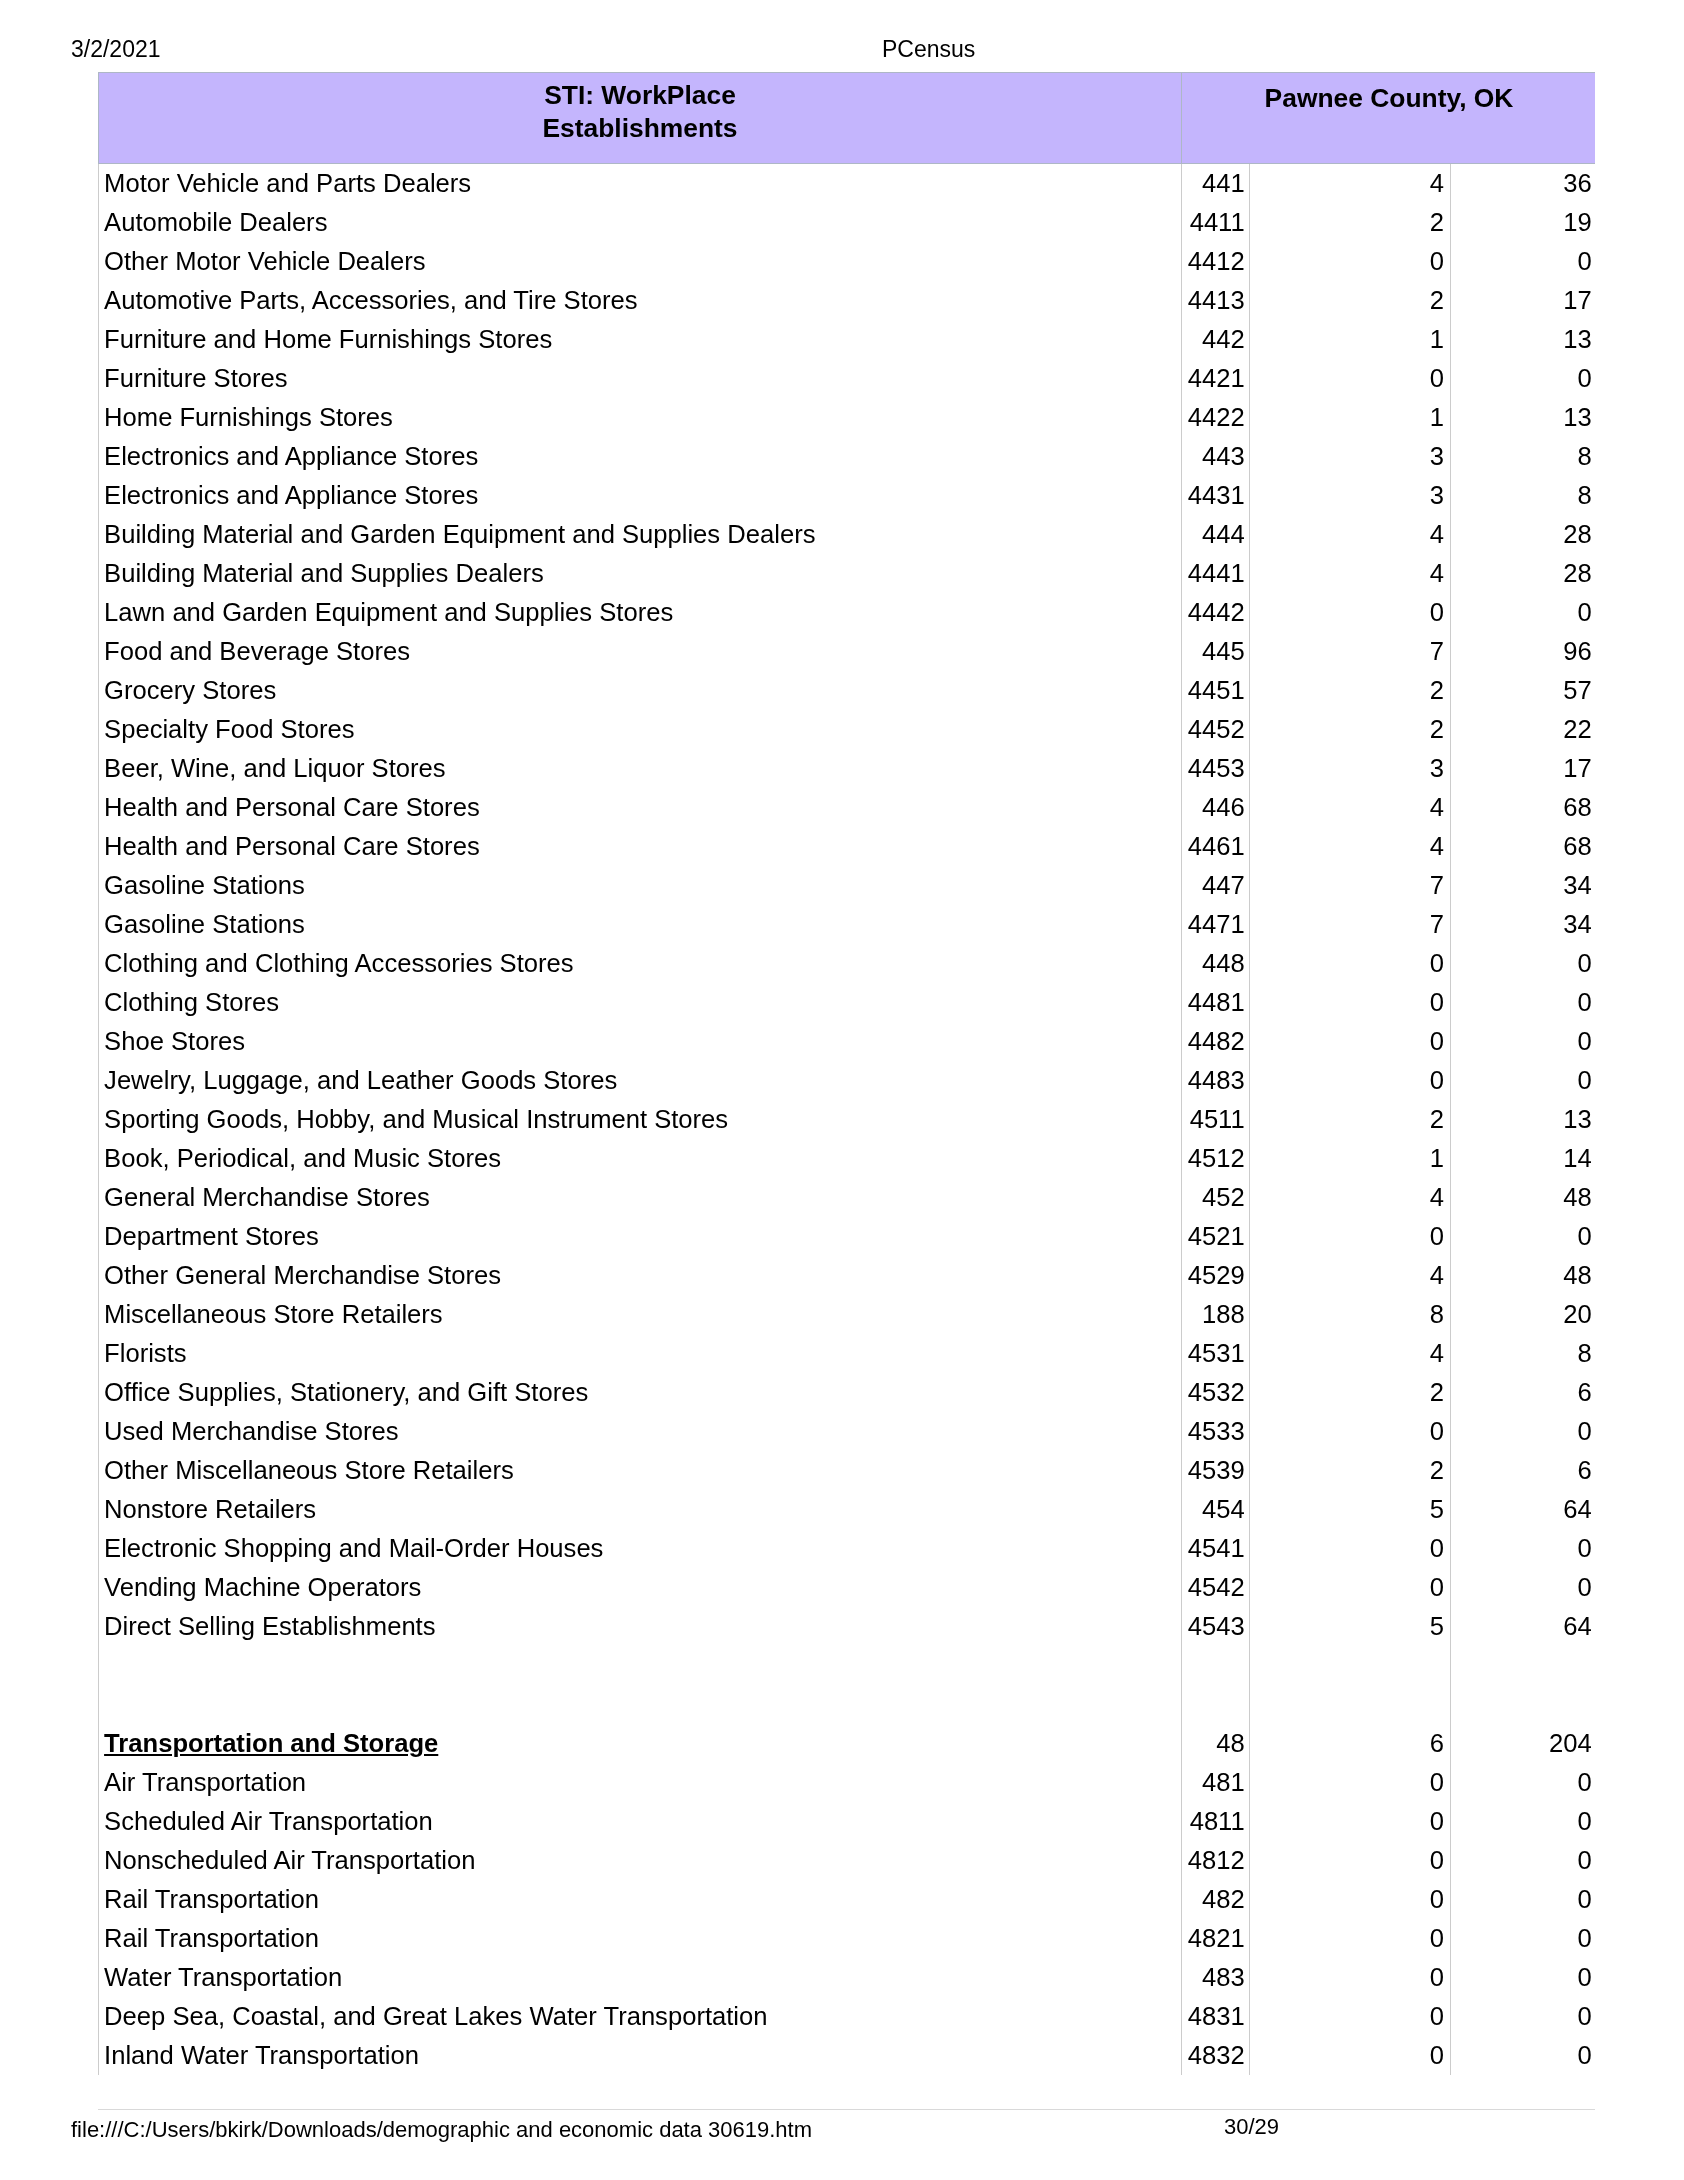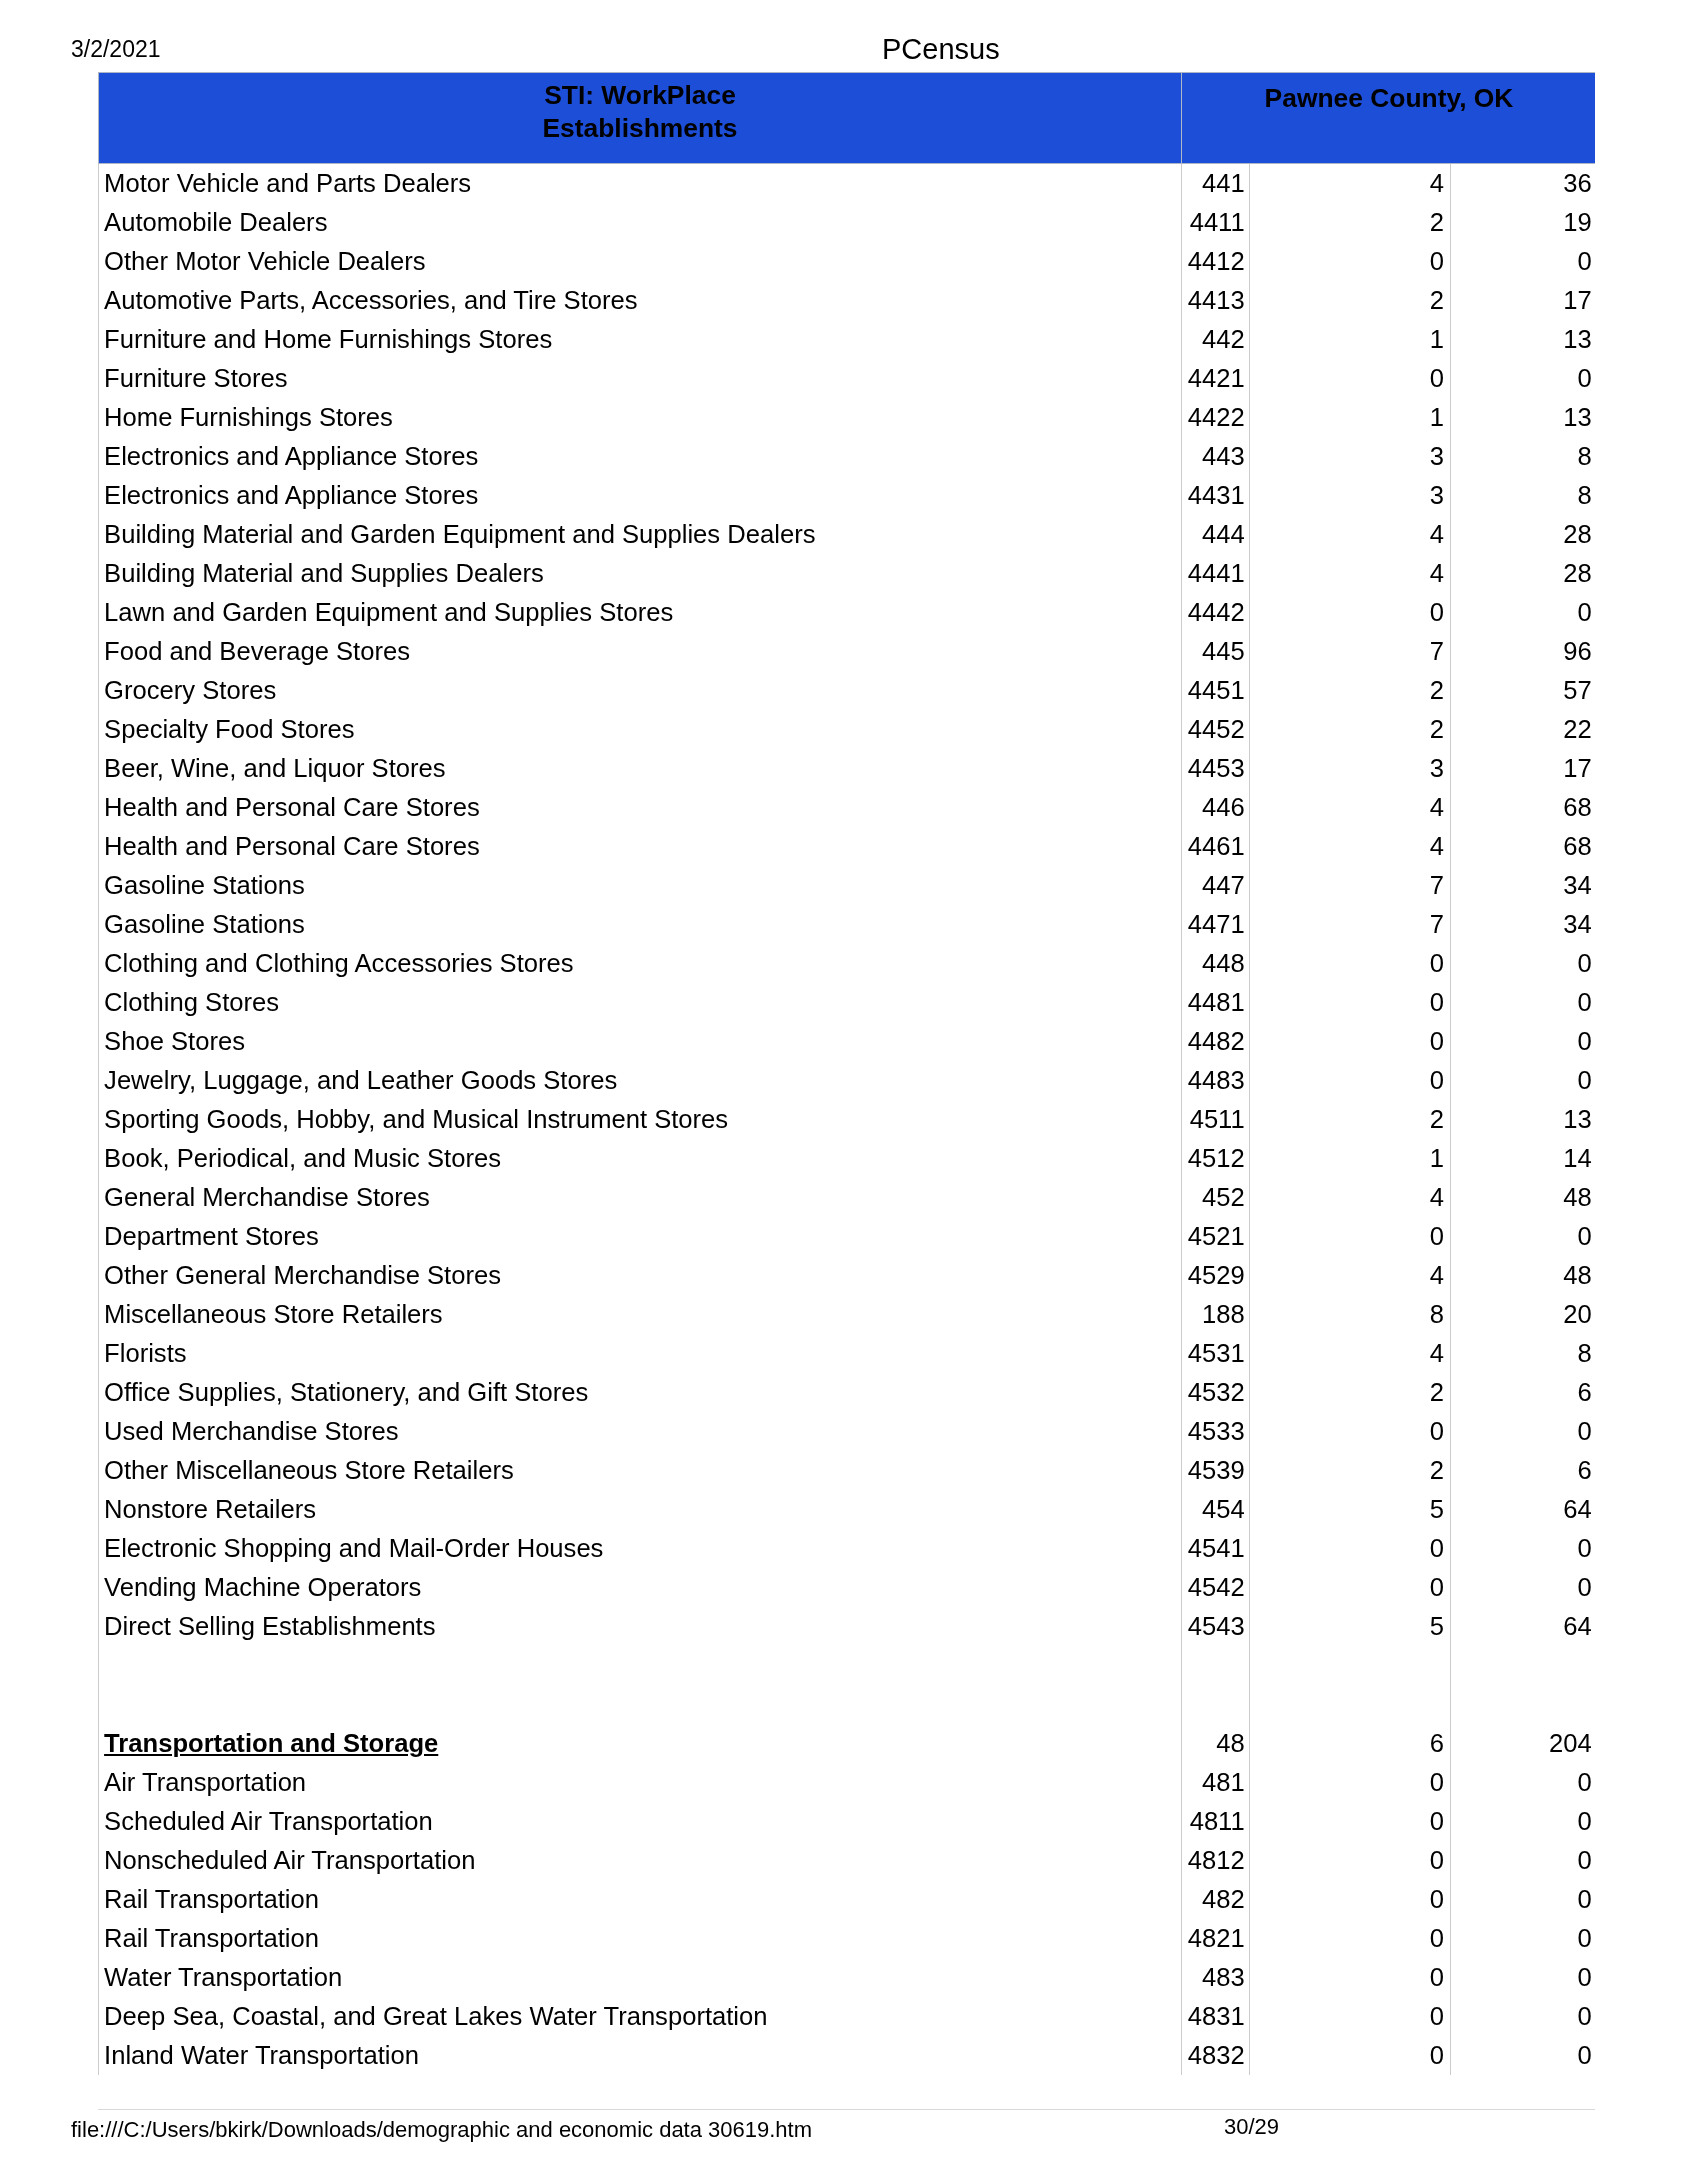--- a/index.html
+++ b/index.html
@@ -24,21 +24,21 @@
     left: 71px;
     top: 37px;
     font-size: 23px;
     line-height: 25.6px;
     color: #000;
   }
   .hdr-title {
     position: absolute;
     left: 882px;
     top: 37px;
-    font-size: 29px;
+    font-size: 23px;
     line-height: 25.6px;
     color: #000;
     text-align: center;
   }
   
   .table-wrap {
     position: absolute;
     left: 98px;
     top: 72px;
     width: 1497px;
@@ -56,21 +56,21 @@
   col.c-code  { width: 68px;  }
   col.c-v1    { width: 201px; }
   col.c-v2    { width: 146px; }
 
   thead th {
     height: 80px;
     border: 1.7px solid #aeb7c6;
     vertical-align: top;
     font-weight: bold;
     font-size: 26.4px;
-    background: #1d4ed8;
+    background: #c4b5fd;
   }
   th.title-cell {
     text-align: center;
     padding-top: 6px;
     line-height: 33px;
   }
   th.region-cell {
     text-align: center;
     padding-top: 9.4px;
     line-height: 32px;

